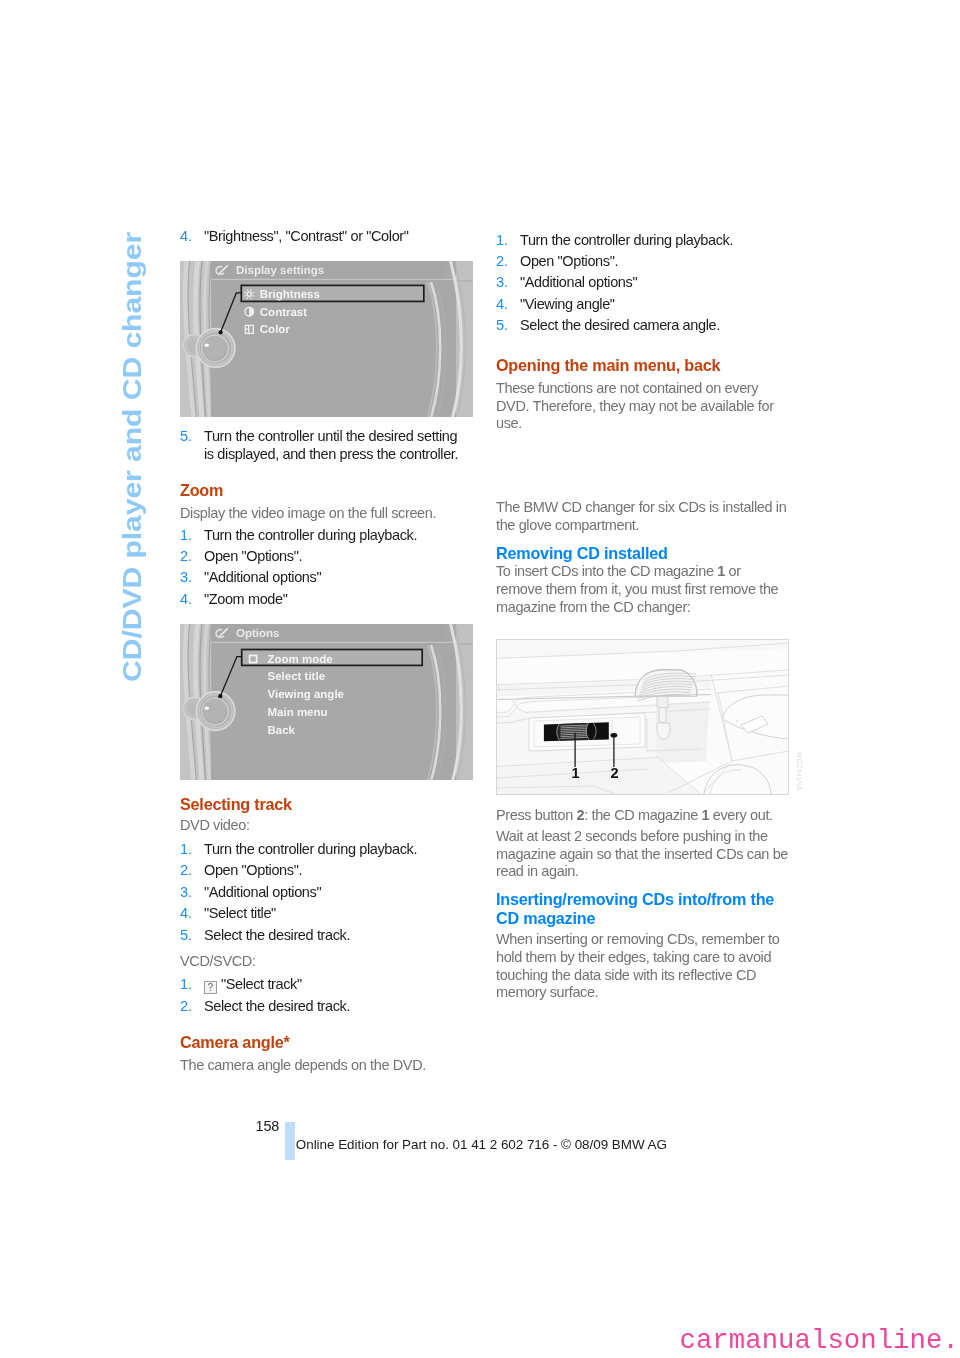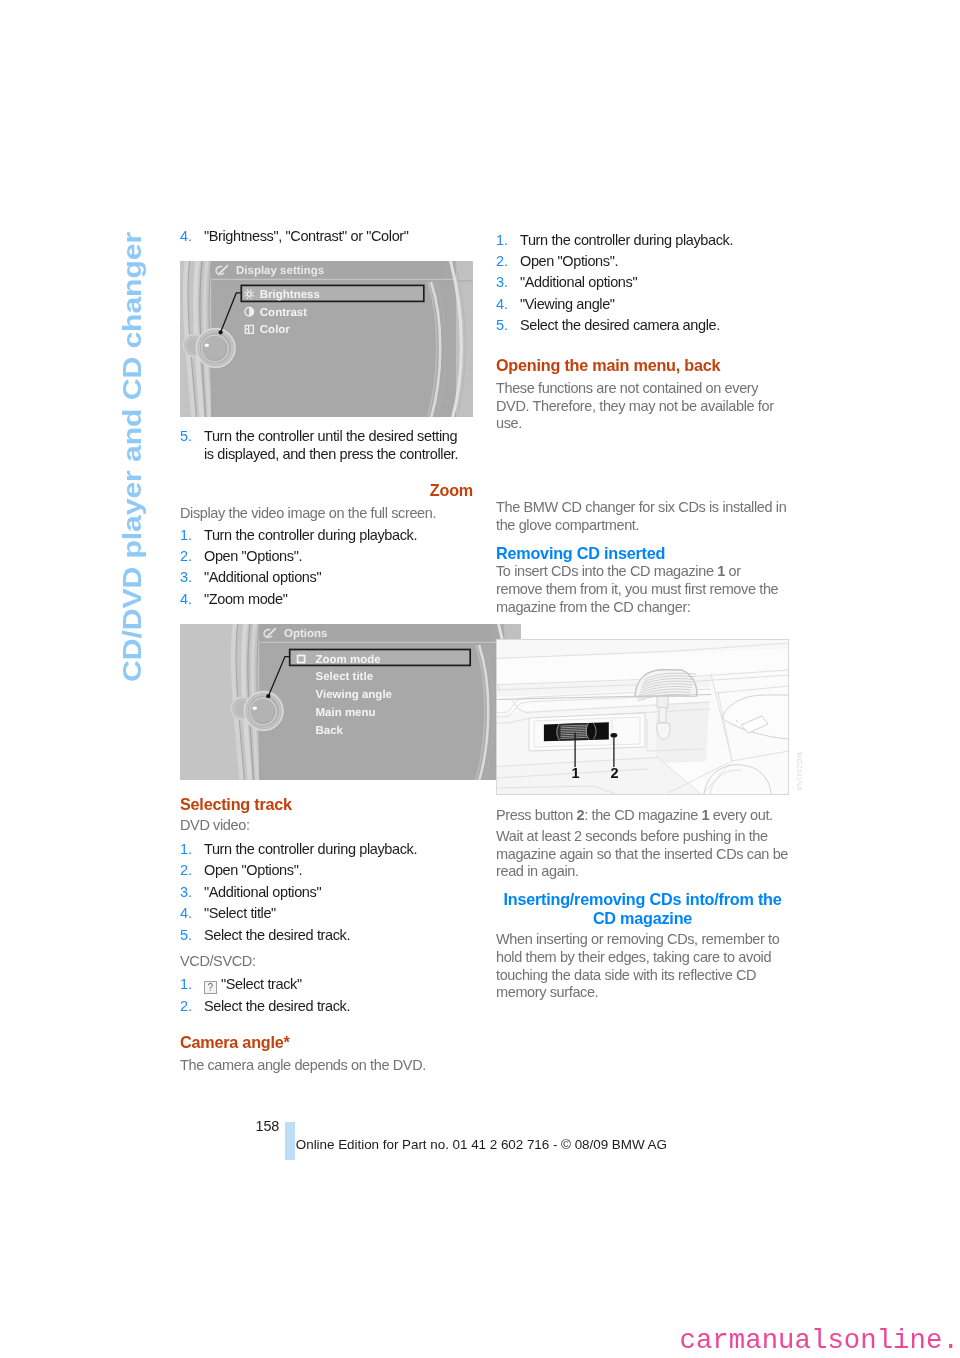--- a/index.html
+++ b/index.html
@@ -115,29 +115,29 @@
           </g>
           <g>
             <rect x="65.3" y="64.39999999999999" width="8" height="8" fill="none" stroke="#f0f0f0" stroke-width="1.3"></rect>
             <path d="M 68.69999999999999 64.39999999999999 L 68.69999999999999 72.39999999999999" stroke="#f0f0f0" stroke-width="1.3"></path>
             <path d="M 65.3 68.1 L 68.69999999999999 68.1" stroke="#f0f0f0" stroke-width="1.3"></path>
           </g>
         </svg></div>
       <ol class="steps" style="position: absolute; left: 0px; top: 427.9px; width: 293px;">
         <li><span class="num">5.</span><span>Turn the controller until the desired setting is displayed, and then press the controller.</span></li>
       </ol>
-      <div class="h2 light" style="position: absolute; left: 0px; top: 481px; width: 293px; text-align: right;">Zoom</div>
+      <div class="h2 light" style="position: absolute; left: 0px; top: 481px; width: 293px;">Zoom</div>
       <div class="para" style="position: absolute; left: 0px; top: 504.5px; width: 293px;">Display the video image on the full screen.</div>
       <ol class="steps" style="position: absolute; left: 0px; top: 526.5px; width: 293px;">
         <li><span class="num">1.</span><span>Turn the controller during playback.</span></li>
         <li><span class="num">2.</span><span>Open "Options".</span></li>
         <li><span class="num">3.</span><span>"Additional options"</span></li>
         <li><span class="num">4.</span><span>"Zoom mode"</span></li>
       </ol>
-      <div class="figure" style="width: 293px; height: 156px; position: absolute; left: 0px; top: 623.5px; padding-left: 48px;"><svg width="293" height="156" viewBox="0 0 293 156">
+      <div class="figure" style="width: 293px; height: 156px; position: absolute; left: 0px; top: 623.5px;"><svg width="293" height="156" viewBox="0 0 293 156">
           <rect x="0" y="0" width="293" height="156" fill="#a8a8a8"></rect>
           <rect x="0" y="0" width="31.2" height="156" fill="#c4c4c4"></rect>
           <rect x="276" y="0" width="17" height="156" fill="#c0c0c0"></rect>
           <rect x="31.2" y="0" width="232" height="17.6" fill="#a6a6a6"></rect>
           <path d="M 31.5 18.4 L 293 18.4" stroke="#c3c3c3" stroke-width="1.5" fill="none"></path>
           <path d="M 31.5 19.9 L 293 19.9" stroke="#9f9f9f" stroke-width="0.7" fill="none"></path>
           <path d="M 7.5 -4 C 1.5 40 9.5 100 14.0 160" stroke="#d3d3d3" stroke-width="5" fill="none"></path>
           <path d="M 10.2 -4 C 4.2 40 12.2 100 16.6 160" stroke="#a8a8a8" stroke-width="1.2" fill="none"></path>
           <path d="M 18.0 -4 C 12.0 42 17.5 100 22.0 160" stroke="#d6d6d6" stroke-width="4.6" fill="none"></path>
           <path d="M 22.6 -4 C 16.6 42 22.2 100 25.8 160" stroke="#a4a4a4" stroke-width="1.3" fill="none"></path>
@@ -196,21 +196,21 @@
       <ol class="steps" style="position: absolute; left: 0px; top: 231.5px; width: 293px;">
         <li><span class="num">1.</span><span>Turn the controller during playback.</span></li>
         <li><span class="num">2.</span><span>Open "Options".</span></li>
         <li><span class="num">3.</span><span>"Additional options"</span></li>
         <li><span class="num">4.</span><span>"Viewing angle"</span></li>
         <li><span class="num">5.</span><span>Select the desired camera angle.</span></li>
       </ol>
       <div class="h2 light" style="position: absolute; left: 0px; top: 355.9px; width: 293px;">Opening the main menu, back</div>
       <div class="para" style="position: absolute; left: 0px; top: 379.7px; width: 293px;">These functions are not contained on every DVD. Therefore, they may not be available for use.</div>
       <div class="para" style="position: absolute; left: 0px; top: 498.9px; width: 293px;">The BMW CD changer for six CDs is installed in the glove compartment.</div>
-      <div class="h2" style="position: absolute; left: 0px; top: 544.1px; width: 293px;">Removing CD inserted</div>
+      <div class="h2" style="position: absolute; left: 0px; top: 544.1px; width: 293px;">Removing CD installed</div>
       <div class="para" style="position: absolute; left: 0px; top: 563.3px; width: 293px;"><span>To insert CDs into the CD magazine </span><span class="b">1</span><span> or remove them from it, you must first remove the magazine from the CD changer:</span></div>
       <div class="figure figure-line" style="width: 293px; height: 156px; background: rgb(251, 251, 251); position: absolute; left: 0px; top: 638.9px;"><svg width="293" height="156" viewBox="0 0 293 156">
           <rect x="0" y="0" width="293" height="156" fill="#fcfcfc"></rect>
           <path d="M 0 0 L 293 0 L 293 10 L 0 20 Z" fill="#f8f8f8"></path>
           <path d="M 0 20 L 293 10 L 293 38 L 0 46 Z" fill="#fcfcfc"></path>
           <path d="M 0 46 L 160 41 L 293 33 L 293 50 L 0 58 Z" fill="#f5f5f5"></path>
           <path d="M 0 58 L 160 50 L 215 48 L 215 66 L 0 74 Z" fill="#fbfbfb"></path>
           <path d="M 0 74 L 160 65 L 160 120 L 0 128 Z" fill="#f7f7f7"></path>
           <path d="M 160 65 L 222 62 L 236 122 L 160 124 Z" fill="#f1f1f1"></path>
           <path d="M 0 128 L 162 119 L 205 156 L 0 156 Z" fill="#f5f5f5"></path>
@@ -282,21 +282,21 @@
             <ellipse cx="117.9" cy="96.2" rx="3.4" ry="2.3" fill="#131313"></ellipse>
           </g>
           <path d="M 79.1 93.5 L 79.1 128" stroke="#151515" stroke-width="1.25"></path>
           <path d="M 117.9 98.3 L 117.9 128" stroke="#151515" stroke-width="1.25"></path>
           <text x="75.4" y="138.8" fill="#111" font-size="14.5" font-weight="bold" font-family="Liberation Sans, sans-serif">1</text>
           <text x="114.4" y="138.8" fill="#111" font-size="14.5" font-weight="bold" font-family="Liberation Sans, sans-serif">2</text>
           <rect x="0.5" y="0.5" width="292" height="155" fill="none" stroke="#d7d7d7" stroke-width="1"></rect>
         </svg><div class="figcode">WOZ041NA</div></div>
       <div class="para" style="position: absolute; left: 0px; top: 806.5px; width: 293px;"><span>Press button </span><span class="b">2</span><span>: the CD magazine </span><span class="b">1</span><span> every out.</span></div>
       <div class="para" style="position: absolute; left: 0px; top: 827.7px; width: 293px;">Wait at least 2 seconds before pushing in the magazine again so that the inserted CDs can be read in again.</div>
-      <div class="h2" style="position: absolute; left: 0px; top: 889.7px; width: 293px; text-align: center;">Inserting/removing CDs into/from the CD magazine</div>
+      <div class="h2" style="position: absolute; left: 0px; top: 889.7px; width: 293px;">Inserting/removing CDs into/from the CD magazine</div>
       <div class="para" style="position: absolute; left: 0px; top: 930.9px; width: 293px;">When inserting or removing CDs, remember to hold them by their edges, taking care to avoid touching the data side with its reflective CD memory surface.</div>
     </div>
 
   <div class="footer">
     <div class="pagenum">158</div>
     <div class="fbar"></div>
     <div class="ftext">Online Edition for Part no. 01 41 2 602 716 - © 08/09 BMW AG</div>
   </div>
 
   <div class="watermark">

